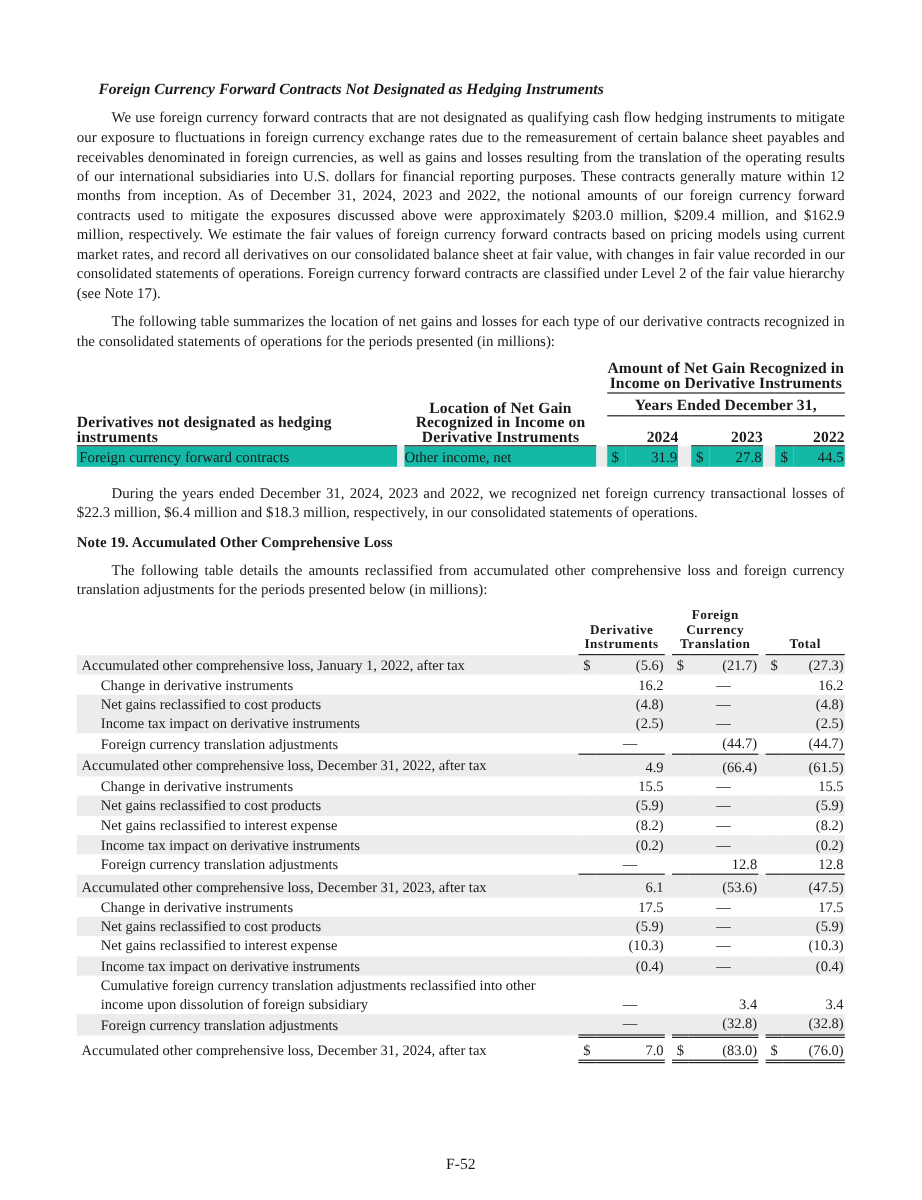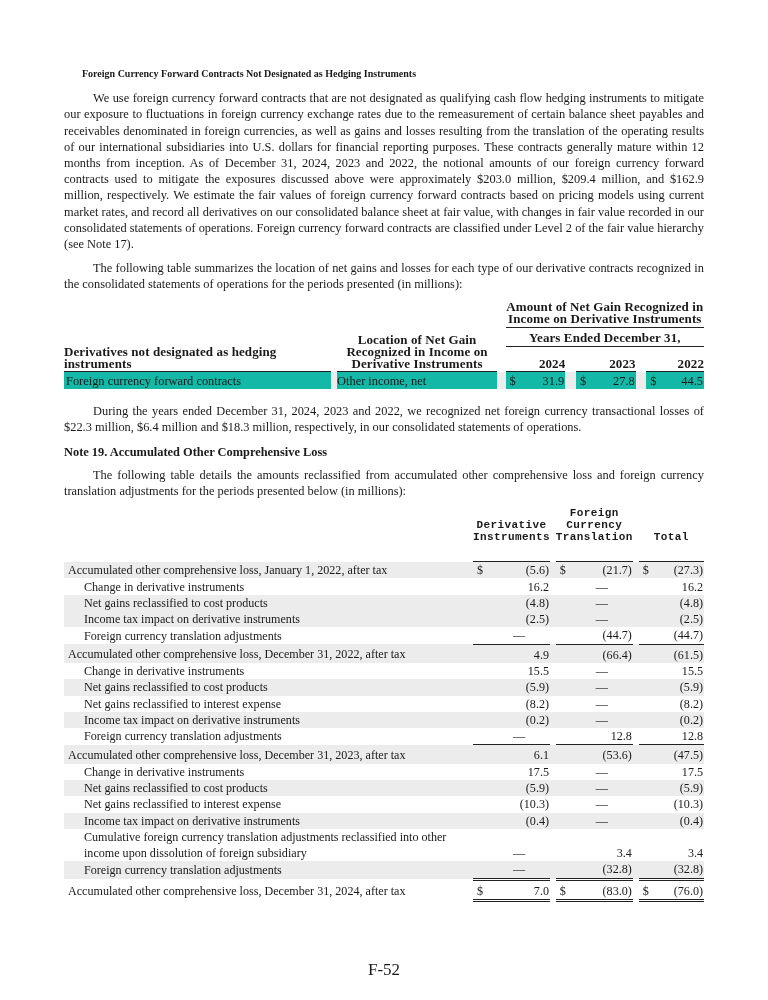--- a/index.html
+++ b/index.html
@@ -1,50 +1,50 @@
 <!DOCTYPE html>
 <html><head>
 <meta charset="utf-8">
 <style>
   html, body { margin: 0; padding: 0; background: #ffffff; }
   body { width: 768px; height: 1000px; position: relative; font-family: "Liberation Serif", serif; color: #1a1a1a; font-size: 12.4px; line-height: 16.2px; }
   .page { position: absolute; left: 64px; top: 66px; width: 640px; }
-  .heading-ital { font-weight: bold; font-size: 10px; margin: 0 0 8px 18px; }
+  .heading-ital { font-weight: bold; font-style: italic; font-size: 13px; margin: 0 0 8px 18px; }
   .para { text-align: justify; text-indent: 29px; margin: 0 0 8px 0; }
   .note-heading { font-weight: bold; margin: 0 0 7px 0; }
   table { border-collapse: collapse; width: 100%; }
   td, th { padding: 0; }
   
   .t1 { margin-top: 4px; margin-bottom: 14px; }
   .t1 th { font-weight: bold; font-size: 13px; line-height: 12px; vertical-align: bottom; letter-spacing: 0.1px; }
   .t1 .h-amount { text-align: center; border-bottom: 1.5px solid #222; padding-bottom: 2px; }
   .t1 .h-years { text-align: center; border-bottom: 1.5px solid #222; padding: 4px 0 2px; }
   .t1 .h-year { text-align: right; border-bottom: 1.5px solid #222; padding: 2px 0 1px; font-family: Liberation Serif, serif; }
   .t1 .h-deriv { text-align: left; border-bottom: 1.5px solid #222; padding-bottom: 1px; }
   .t1 .h-loc { text-align: center; border-bottom: 1.5px solid #222; padding-bottom: 1px; }
   .t1 .gap { width: 6px; border-bottom: none !important; }
   .t1 td { background: #14b8a6; height: 17px; font-size: 12.4px; }
   .t1 td.gapc { background: #ececec; }
   .dollar { text-align: left; padding-left: 4px; }
   .num { text-align: right; padding-right: 1px; }
   
   .t2 { margin-top: 4px; }
-  .t2 th { font-weight: bold; font-size: 11px; line-height: 12px; vertical-align: bottom; text-align: center; letter-spacing: 0.4px; padding-bottom: 18px; font-family: Liberation Mono, monospace; }
+  .t2 th { font-weight: bold; font-size: 11px; line-height: 12px; vertical-align: bottom; text-align: center; letter-spacing: 0.4px; padding-bottom: 2px; }
   .t2 th.colh { border-bottom: 1.5px solid #222; }
   .t2 td { height: 16.3px; font-size: 12.1px; }
   .t2 tr.shade td { background: #ececec; }
   .t2 td.lbl { padding-left: 4px; }
   .t2 td.lbl.ind { padding-left: 20px; }
   .t2 td.gapc { width: 6px; }
   .t2 .dash { text-align: center; }
   .t2 .rule-bottom td.vcol { border-bottom: 1.2px solid #222; }
   .t2 .dbl td.vcol { border-bottom: 3px double #222; }
   .t2 tr.tall td { height: 30px; vertical-align: bottom; }
   .t2 tr.section td { padding-top: 2px; }
-  .footer { position: absolute; left: 0; width: 768px; top: 962px; text-align: center; font-size: 17px; }
+  .footer { position: absolute; left: 0; width: 768px; top: 962px; text-align: center; font-size: 13px; }
 </style>
 </head>
 <body>
 
 <div class="page">
   <p class="heading-ital">Foreign Currency Forward Contracts Not Designated as Hedging Instruments</p>
   <p class="para">We use foreign currency forward contracts that are not designated as qualifying cash flow hedging instruments to mitigate our exposure to fluctuations in foreign currency exchange rates due to the remeasurement of certain balance sheet payables and receivables denominated in foreign currencies, as well as gains and losses resulting from the translation of the operating results of our international subsidiaries into U.S. dollars for financial reporting purposes. These contracts generally mature within 12 months from inception. As of December 31, 2024, 2023 and 2022, the notional amounts of our foreign currency forward contracts used to mitigate the exposures discussed above were approximately $203.0 million, $209.4 million, and $162.9 million, respectively. We estimate the fair values of foreign currency forward contracts based on pricing models using current market rates, and record all derivatives on our consolidated balance sheet at fair value, with changes in fair value recorded in our consolidated statements of operations. Foreign currency forward contracts are classified under Level 2 of the fair value hierarchy (see Note 17).</p>
   <p class="para">The following table summarizes the location of net gains and losses for each type of our derivative contracts recognized in the consolidated statements of operations for the periods presented (in millions):</p>
 
   <table class="t1">

